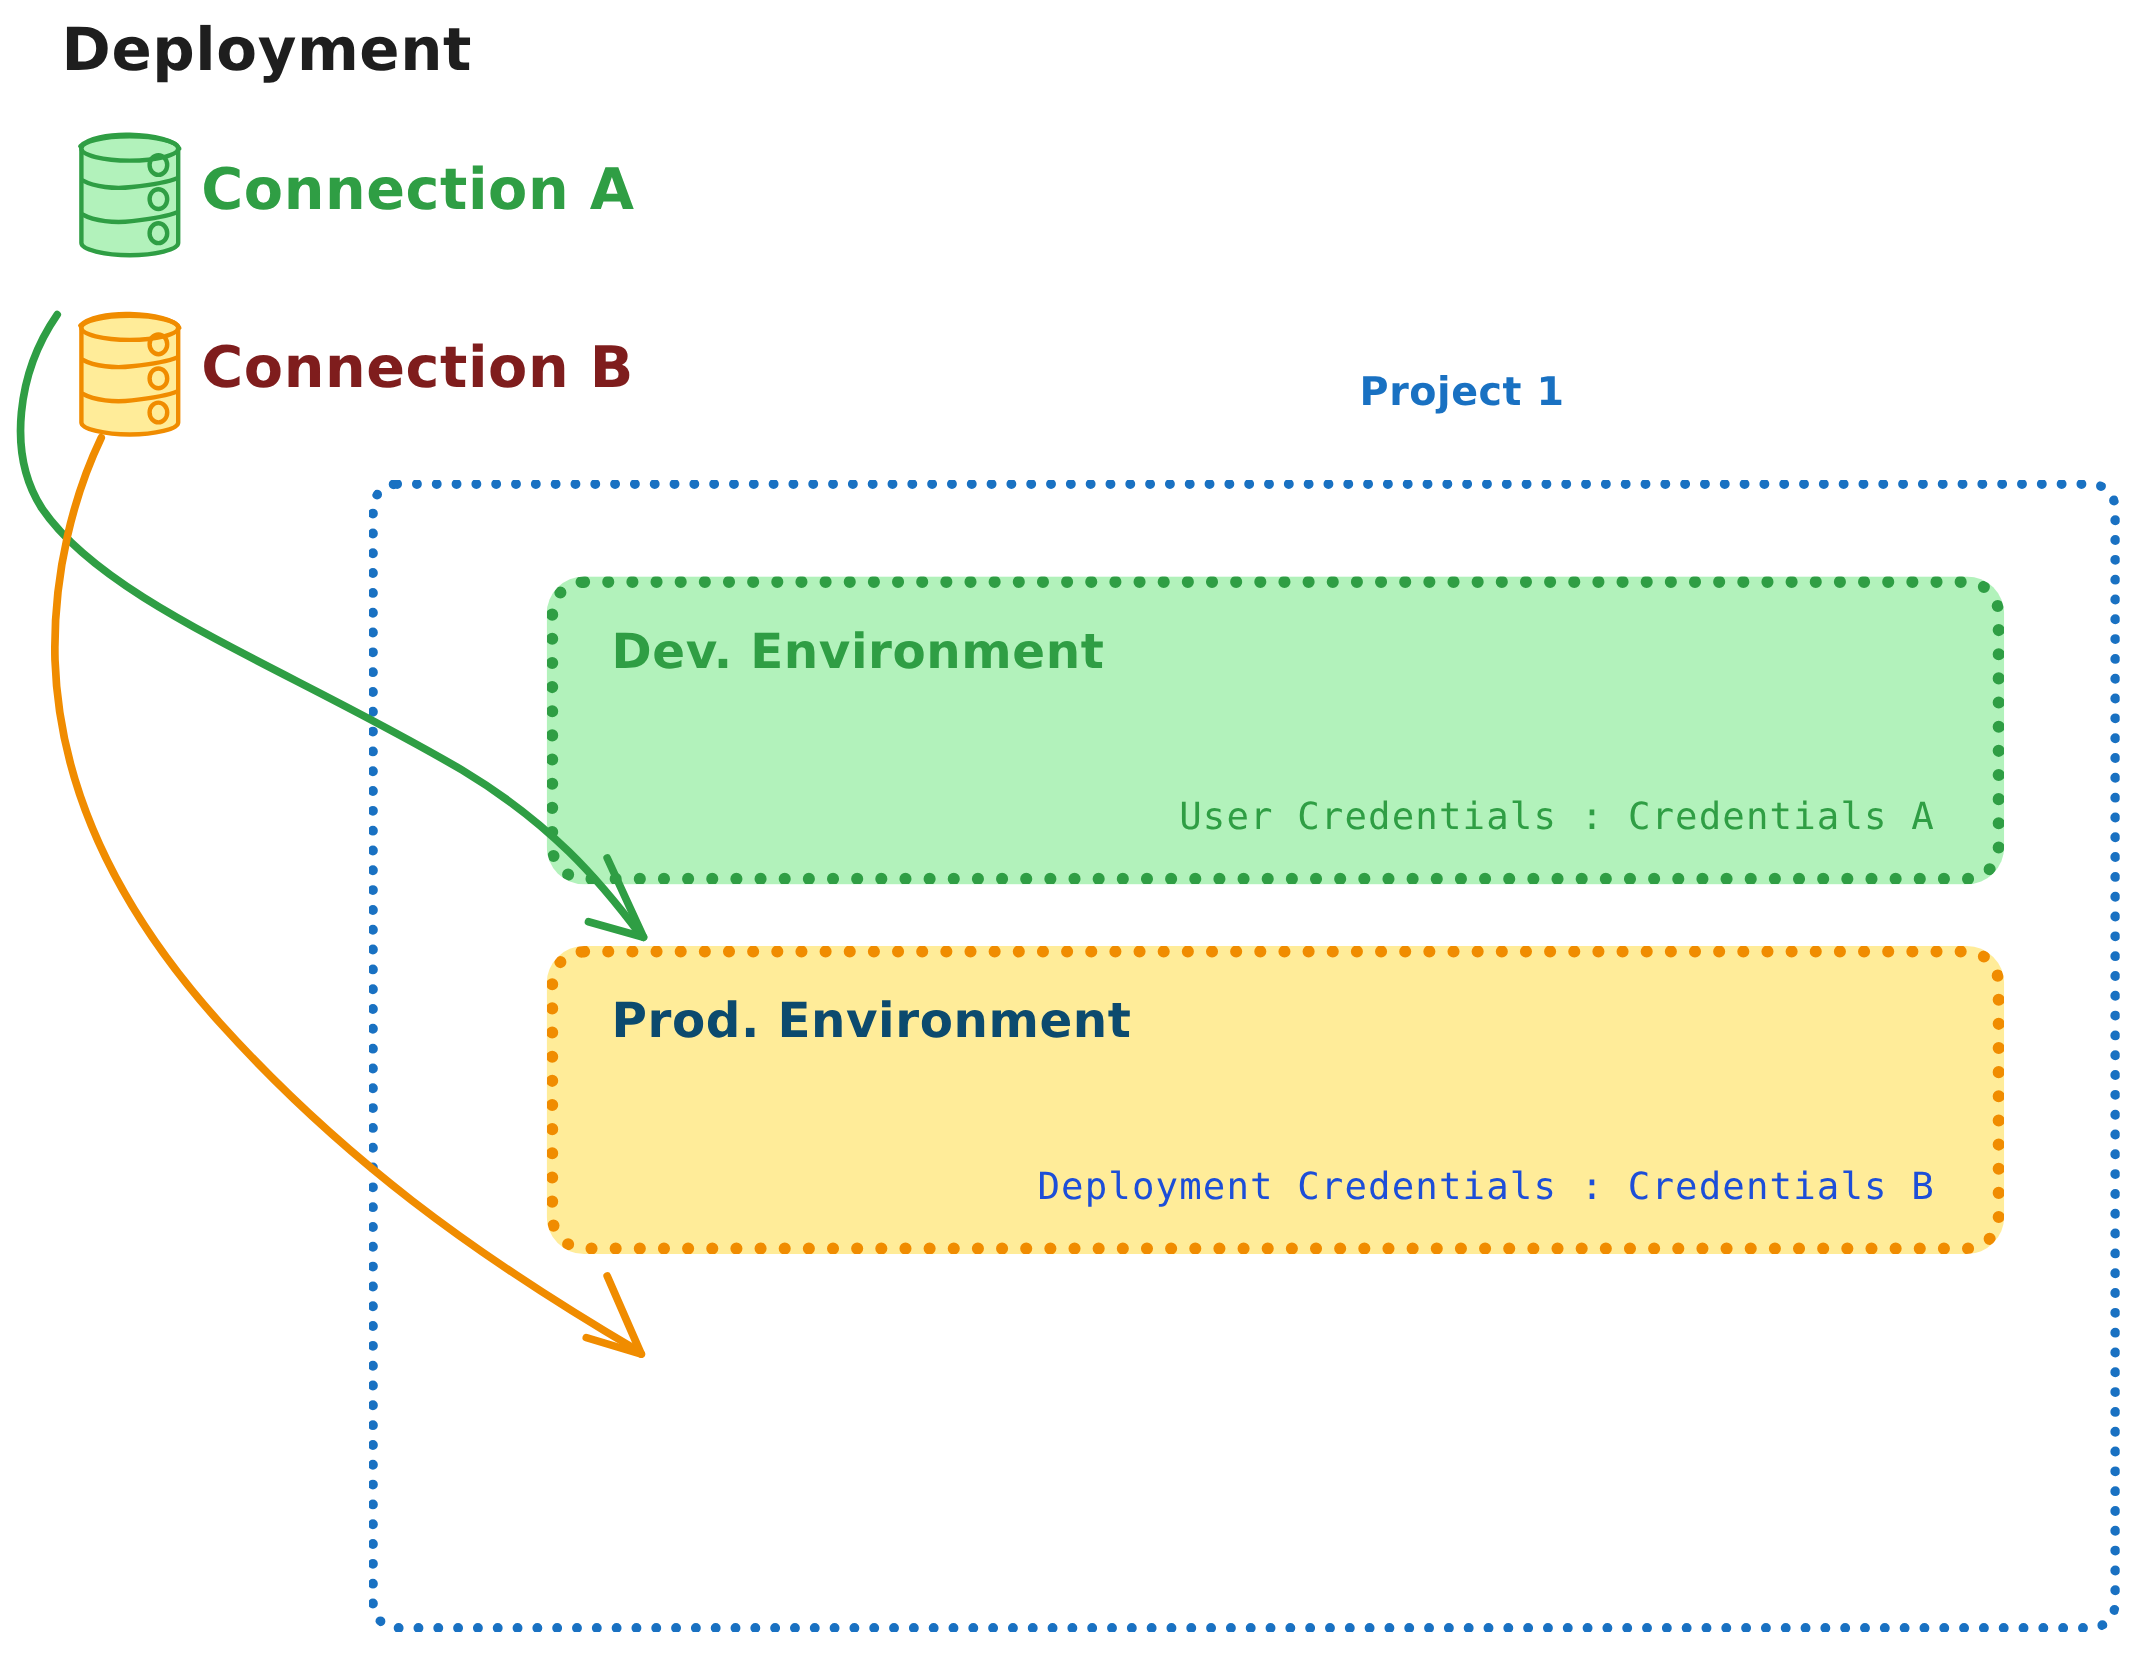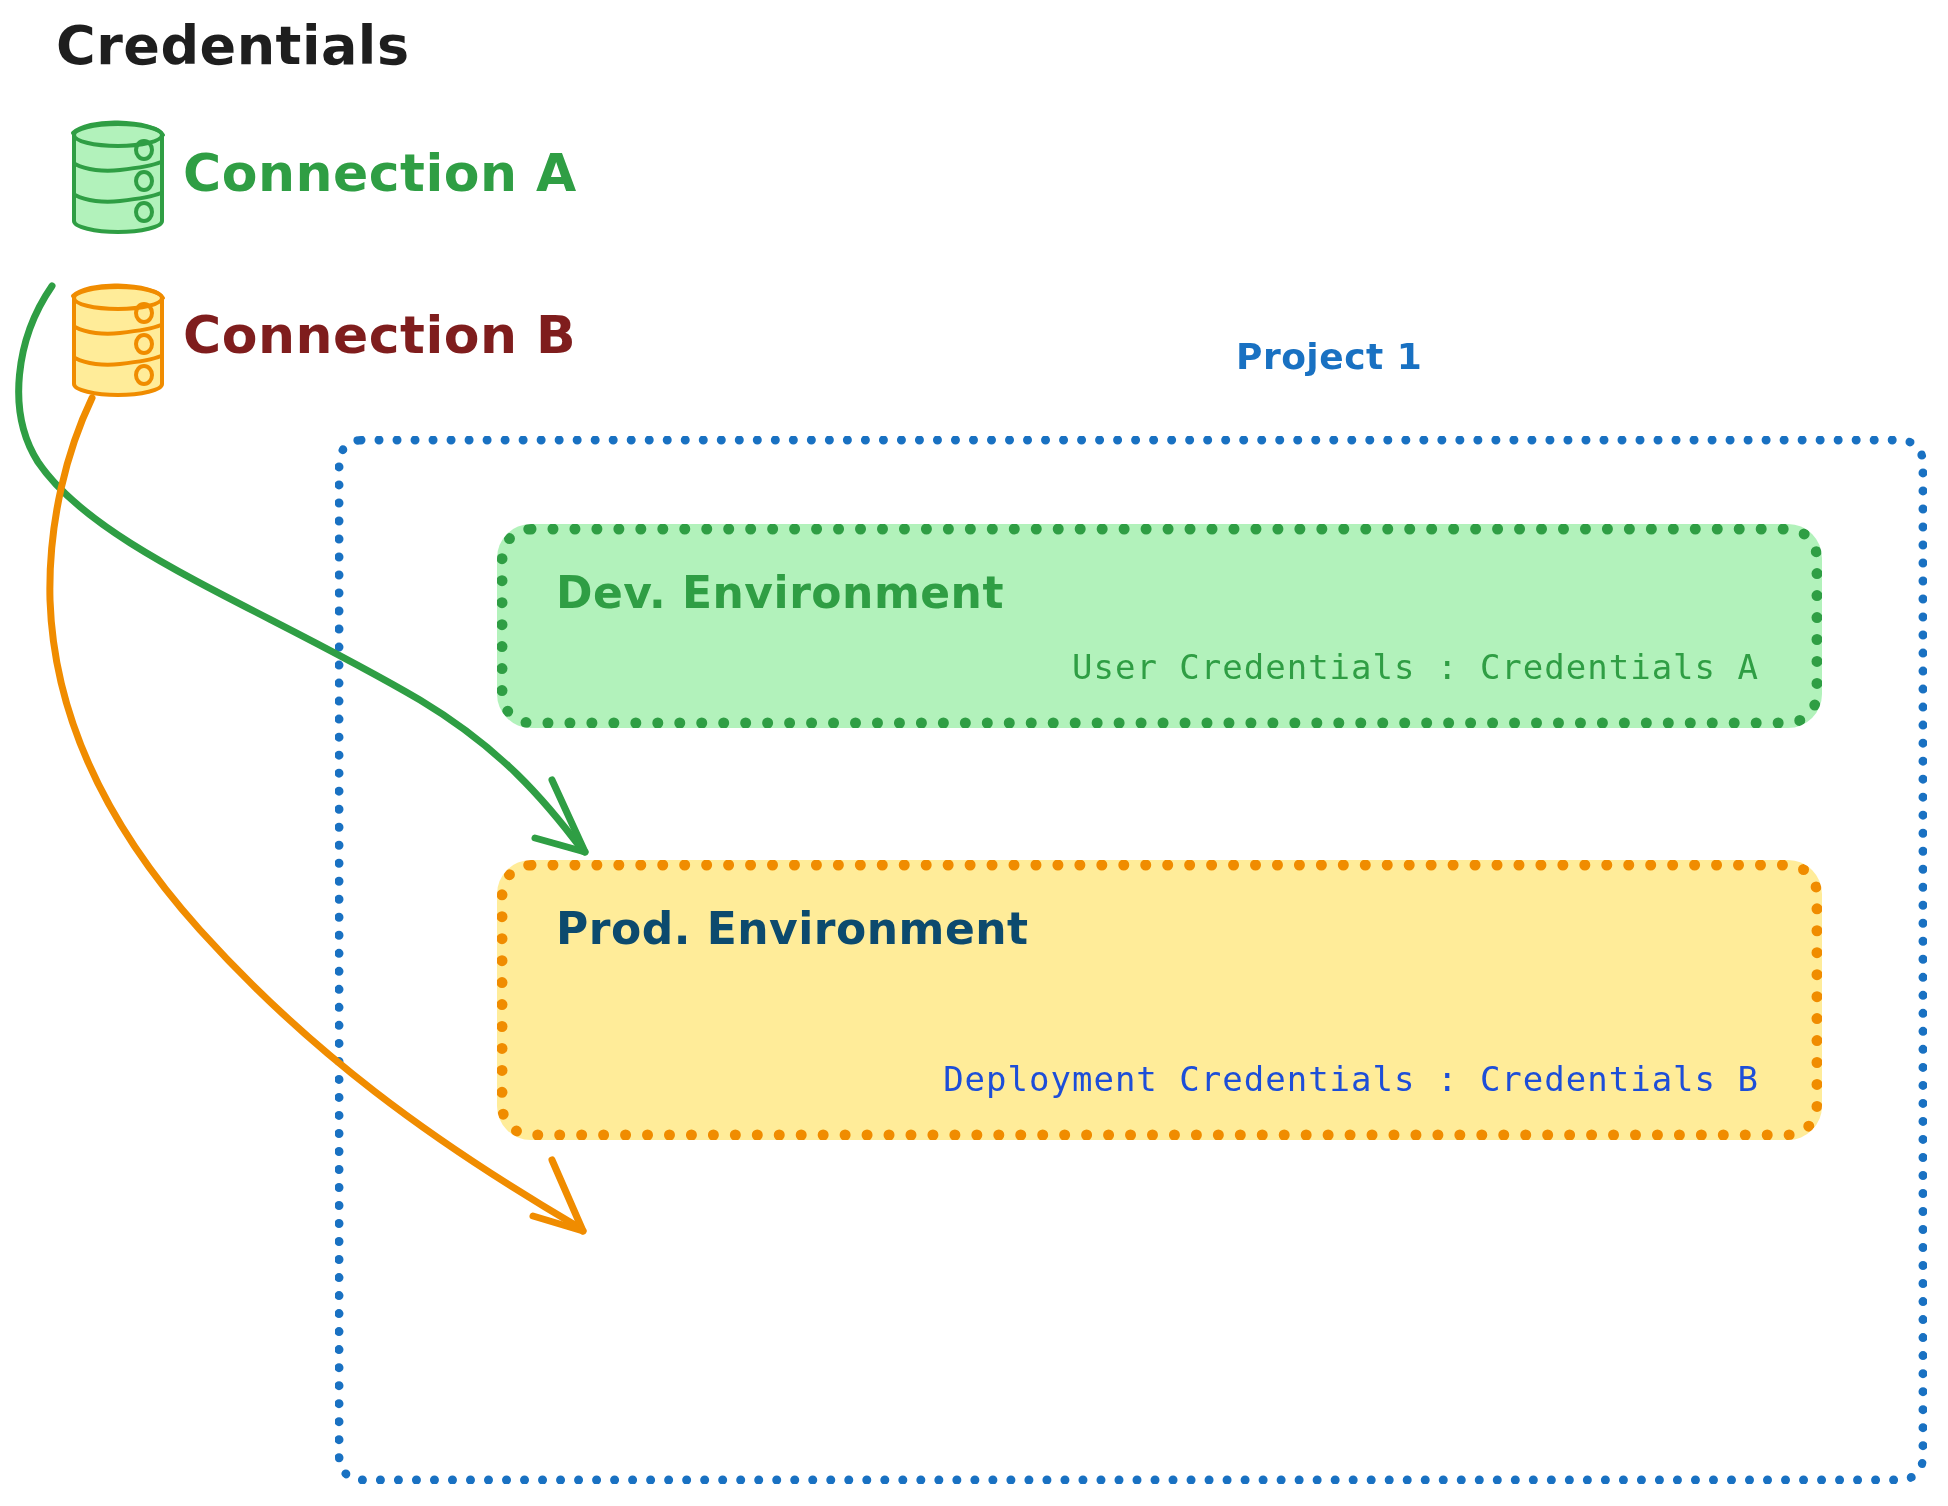--- a/index.html
+++ b/index.html
@@ -74,21 +74,21 @@
   
   .env-box {
     position: absolute;
     box-sizing: border-box;
     border-radius: 34px;
   }
   #dev-box {
     left: 497px;
     top: 524px;
     width: 1325px;
-    height: 204px;
+    height: 280px;
     background: #b2f2bb;
     border: 11px dotted #2f9e44;
   }
   #prod-box {
     left: 497px;
     top: 860px;
     width: 1325px;
     height: 280px;
     background: #ffec99;
     border: 11px dotted #f08c00;
@@ -125,21 +125,21 @@
     width: 1948px;
     height: 1506px;
     pointer-events: none;
   }
 </style>
 </head>
 <body>
 
 <div id="canvas">
 
-  <div id="connections-title" class="hand">Credentials</div>
+  <div id="connections-title" class="hand">Deployment</div>
 
   <svg id="db-a" class="db-icon" viewBox="0 0 100 120">
     <g fill="#b2f2bb" stroke="#2f9e44" stroke-width="4" stroke-linecap="round" stroke-linejoin="round">
       <path d="M6,18 L6,104 C6,110 27,115 50,115 C73,115 94,110 94,104 L94,18 Z"></path>
       <ellipse cx="50" cy="18" rx="44" ry="11"></ellipse>
       <path d="M5,16 C12,9 30,5 50,5.5 C72,6 92,11 95,18" fill="none"></path>
       <path d="M7,47 C18,53 36,55 52,53 C70,51 86,48 93,45" fill="none"></path>
       <path d="M7,78 C18,84 36,86 52,84 C70,82 86,79 93,76" fill="none"></path>
       <ellipse cx="76" cy="33" rx="8" ry="9" fill="none"></ellipse>
       <ellipse cx="76" cy="64" rx="8" ry="9" fill="none"></ellipse>

